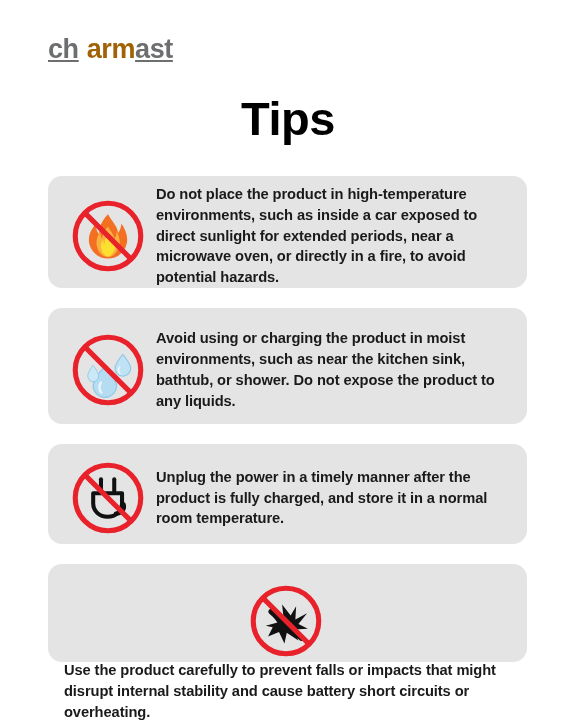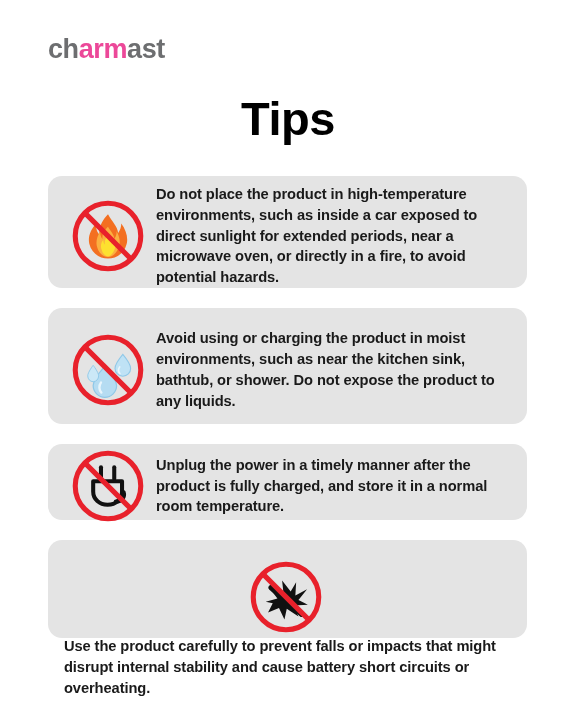--- a/index.html
+++ b/index.html
@@ -19,22 +19,22 @@
   .logo {
     position: absolute;
     left: 48px;
     top: 36px;
     font-size: 27px;
     font-weight: 700;
     letter-spacing: -0.4px;
     line-height: 1;
     white-space: nowrap;
   }
-  .logo .seg-gray  { color: #6D6E70; }
-  .logo .seg-green { color: #ec4899; }
+  .logo .seg-gray  { color: #6D6E70; text-decoration: underline; }
+  .logo .seg-green { color: #a16207; margin-left: 8px; }
 
   
   .page-title {
     position: absolute;
     left: 0;
     top: 92px;
     width: 576px;
     text-align: center;
     font-size: 47px;
     font-weight: 800;
@@ -72,21 +72,21 @@
     font-size: 14.7px;
     font-weight: 700;
     color: #1a1a1a;
     line-height: 1.42;
     letter-spacing: -0.1px;
     padding-left: 2px;
   }
 
   .card-1 { height: 112px; }
   .card-2 { height: 116px; }
-  .card-3 { height: 76px; }
+  .card-3 { height: 100px; }
   .card-4 { height: 98px; flex-direction: column; }
 </style>
 </head>
 <body>
 
 <div class="logo">
   <span class="seg-gray">ch</span><span class="seg-green">arm</span><span class="seg-gray">ast</span>
 </div>
 
 <div class="page-title">Tips</div>

